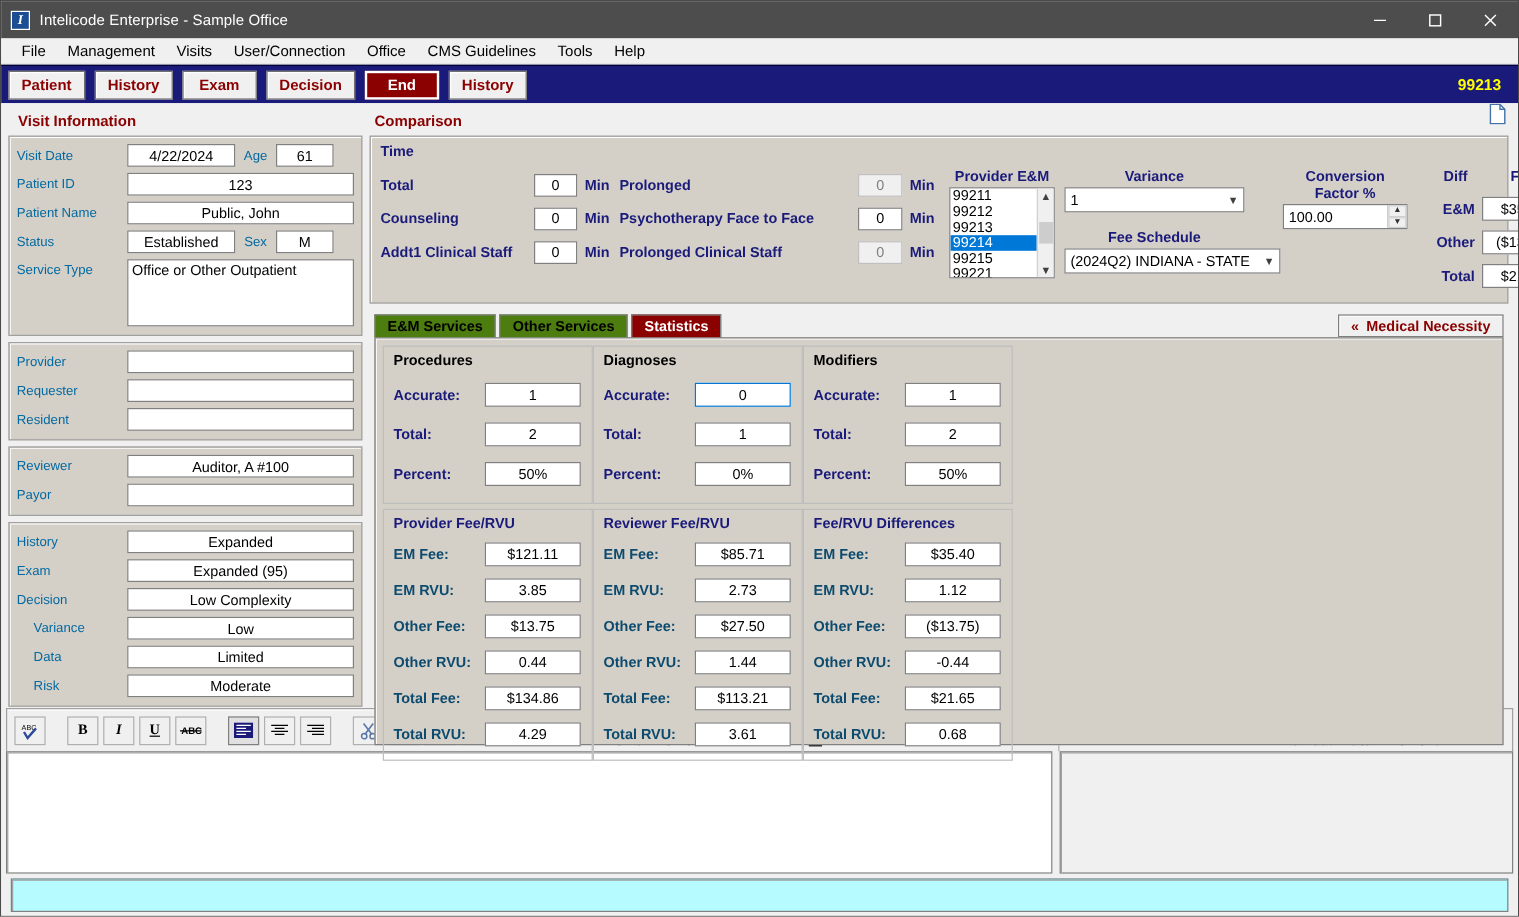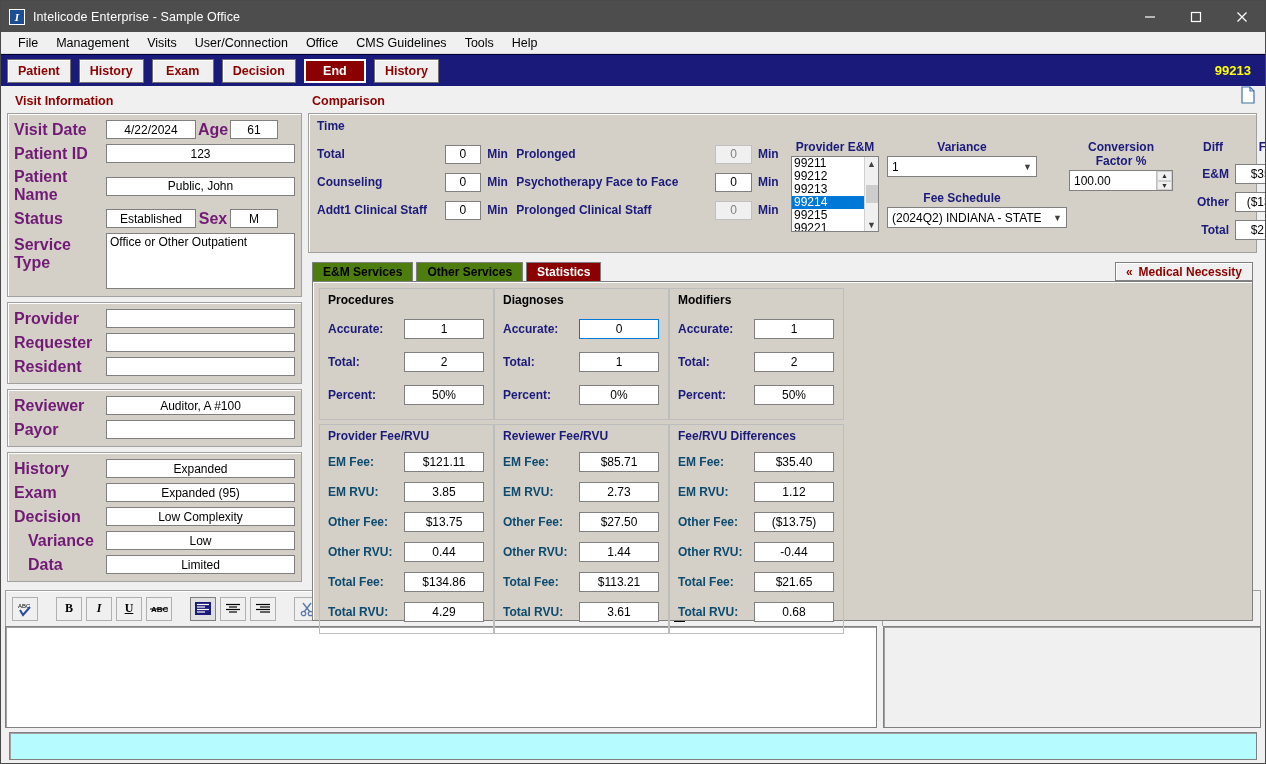--- a/index.html
+++ b/index.html
@@ -81,21 +81,21 @@
     margin: 2px 0 5px 8px;
   }
   .groupbox {
     border: 1px solid #a0a0a0; background: #d4d0c8;
     margin: 0 0 5px 0; padding: 6px 6px 7px 6px;
     box-shadow: inset 1px 1px 0 #ffffff;
   }
   .frow { display: flex; align-items: center; margin-bottom: 5px; }
   .frow:last-child { margin-bottom: 0; }
   .lbl {
-    color: #701a75; font-weight: bold; font-size: 16px;
+    color: #0369a1; font-weight: normal; font-size: 11px;
     width: 92px; flex: none;
   }
   .lbl.ind { padding-left: 14px; width: 92px; }
   .fld {
     background: #ffffff; border: 1px solid #808080;
     height: 19px; font-size: 12px; color: #000;
     display: flex; align-items: center; justify-content: center;
     text-align: center; overflow: hidden; white-space: nowrap;
   }
   .fld.grow { flex: 1; }
@@ -396,20 +396,24 @@
             <div class="lbl">Decision</div>
             <div class="fld grow">Low Complexity</div>
           </div>
           <div class="frow">
             <div class="lbl ind">Variance</div>
             <div class="fld grow">Low</div>
           </div>
           <div class="frow">
             <div class="lbl ind">Data</div>
             <div class="fld grow">Limited</div>
+          </div>
+          <div class="frow">
+            <div class="lbl ind">Risk</div>
+            <div class="fld grow">Moderate</div>
           </div>
         </div>
       </div>
 
       <div class="rightcol">
         <div class="sectionhdr" style="margin-left:4px;">Comparison</div>
         <div class="doc-icon">
           <svg width="14" height="18" viewBox="0 0 14 18">
             <path d="M1 1 h8 l4 4 v12 h-12 z" fill="#ffffff" stroke="#4472a8" stroke-width="1.2"></path>
             <path d="M9 1 v4 h4" fill="none" stroke="#4472a8" stroke-width="1.2"></path>

